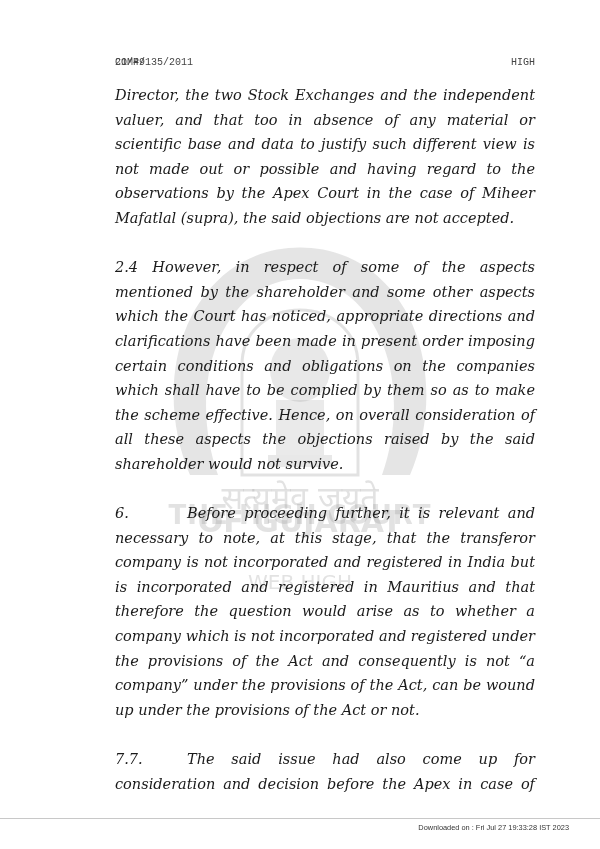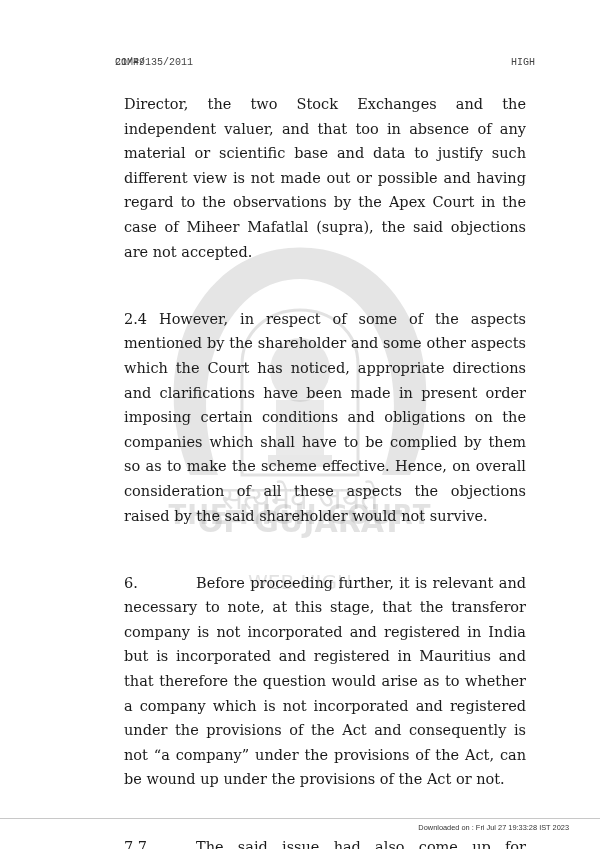--- a/index.html
+++ b/index.html
@@ -4,21 +4,21 @@
   <style>
     html, body { margin: 0; padding: 0; background: #ffffff; }
     body { width: 600px; height: 849px; position: relative; overflow: hidden; font-family: "DejaVu Serif", serif; color: #1a1a1a; }
     .header { position: absolute; top: 57px; left: 115px; width: 420px; height: 12px; font-family: "Liberation Mono", monospace; font-size: 10px; color: #444; }
     .header .left { position: absolute; left: 0; top: 0; }
     .header .center { position: absolute; left: 0; right: 0; top: 0; text-align: left; }
     .header .right { position: absolute; right: 0; top: 0; }
     .watermark { position: absolute; left: 150px; top: 225px; width: 300px; height: 310px; pointer-events: none; }
     .wm-text { position: absolute; left: 0; right: 0; text-align: center; color: rgba(150,150,150,0.28); font-family: "DejaVu Sans", sans-serif; }
     .content { position: absolute; top: 83px; left: 115px; width: 420px; font-size: 14.5px; line-height: 24.6px; }
-    .para { text-align: justify; text-align-last: left; margin: 9px; }
+    .para { text-align: justify; text-align-last: left; margin: 0; font-style: italic; }
     .gap { height: 24.6px; }
     .num { display: inline-block; }
     .tab { display: inline-block; width: 72px; }
     .footer-rule { position: absolute; top: 818px; left: 0; width: 600px; height: 1px; background: #c8c8c8; }
     .footer { position: absolute; top: 823px; right: 31px; font-family: "Liberation Sans", sans-serif; font-size: 7.4px; color: #333; }
   </style>
 </head>
 <body>
 
 <div class="header">

